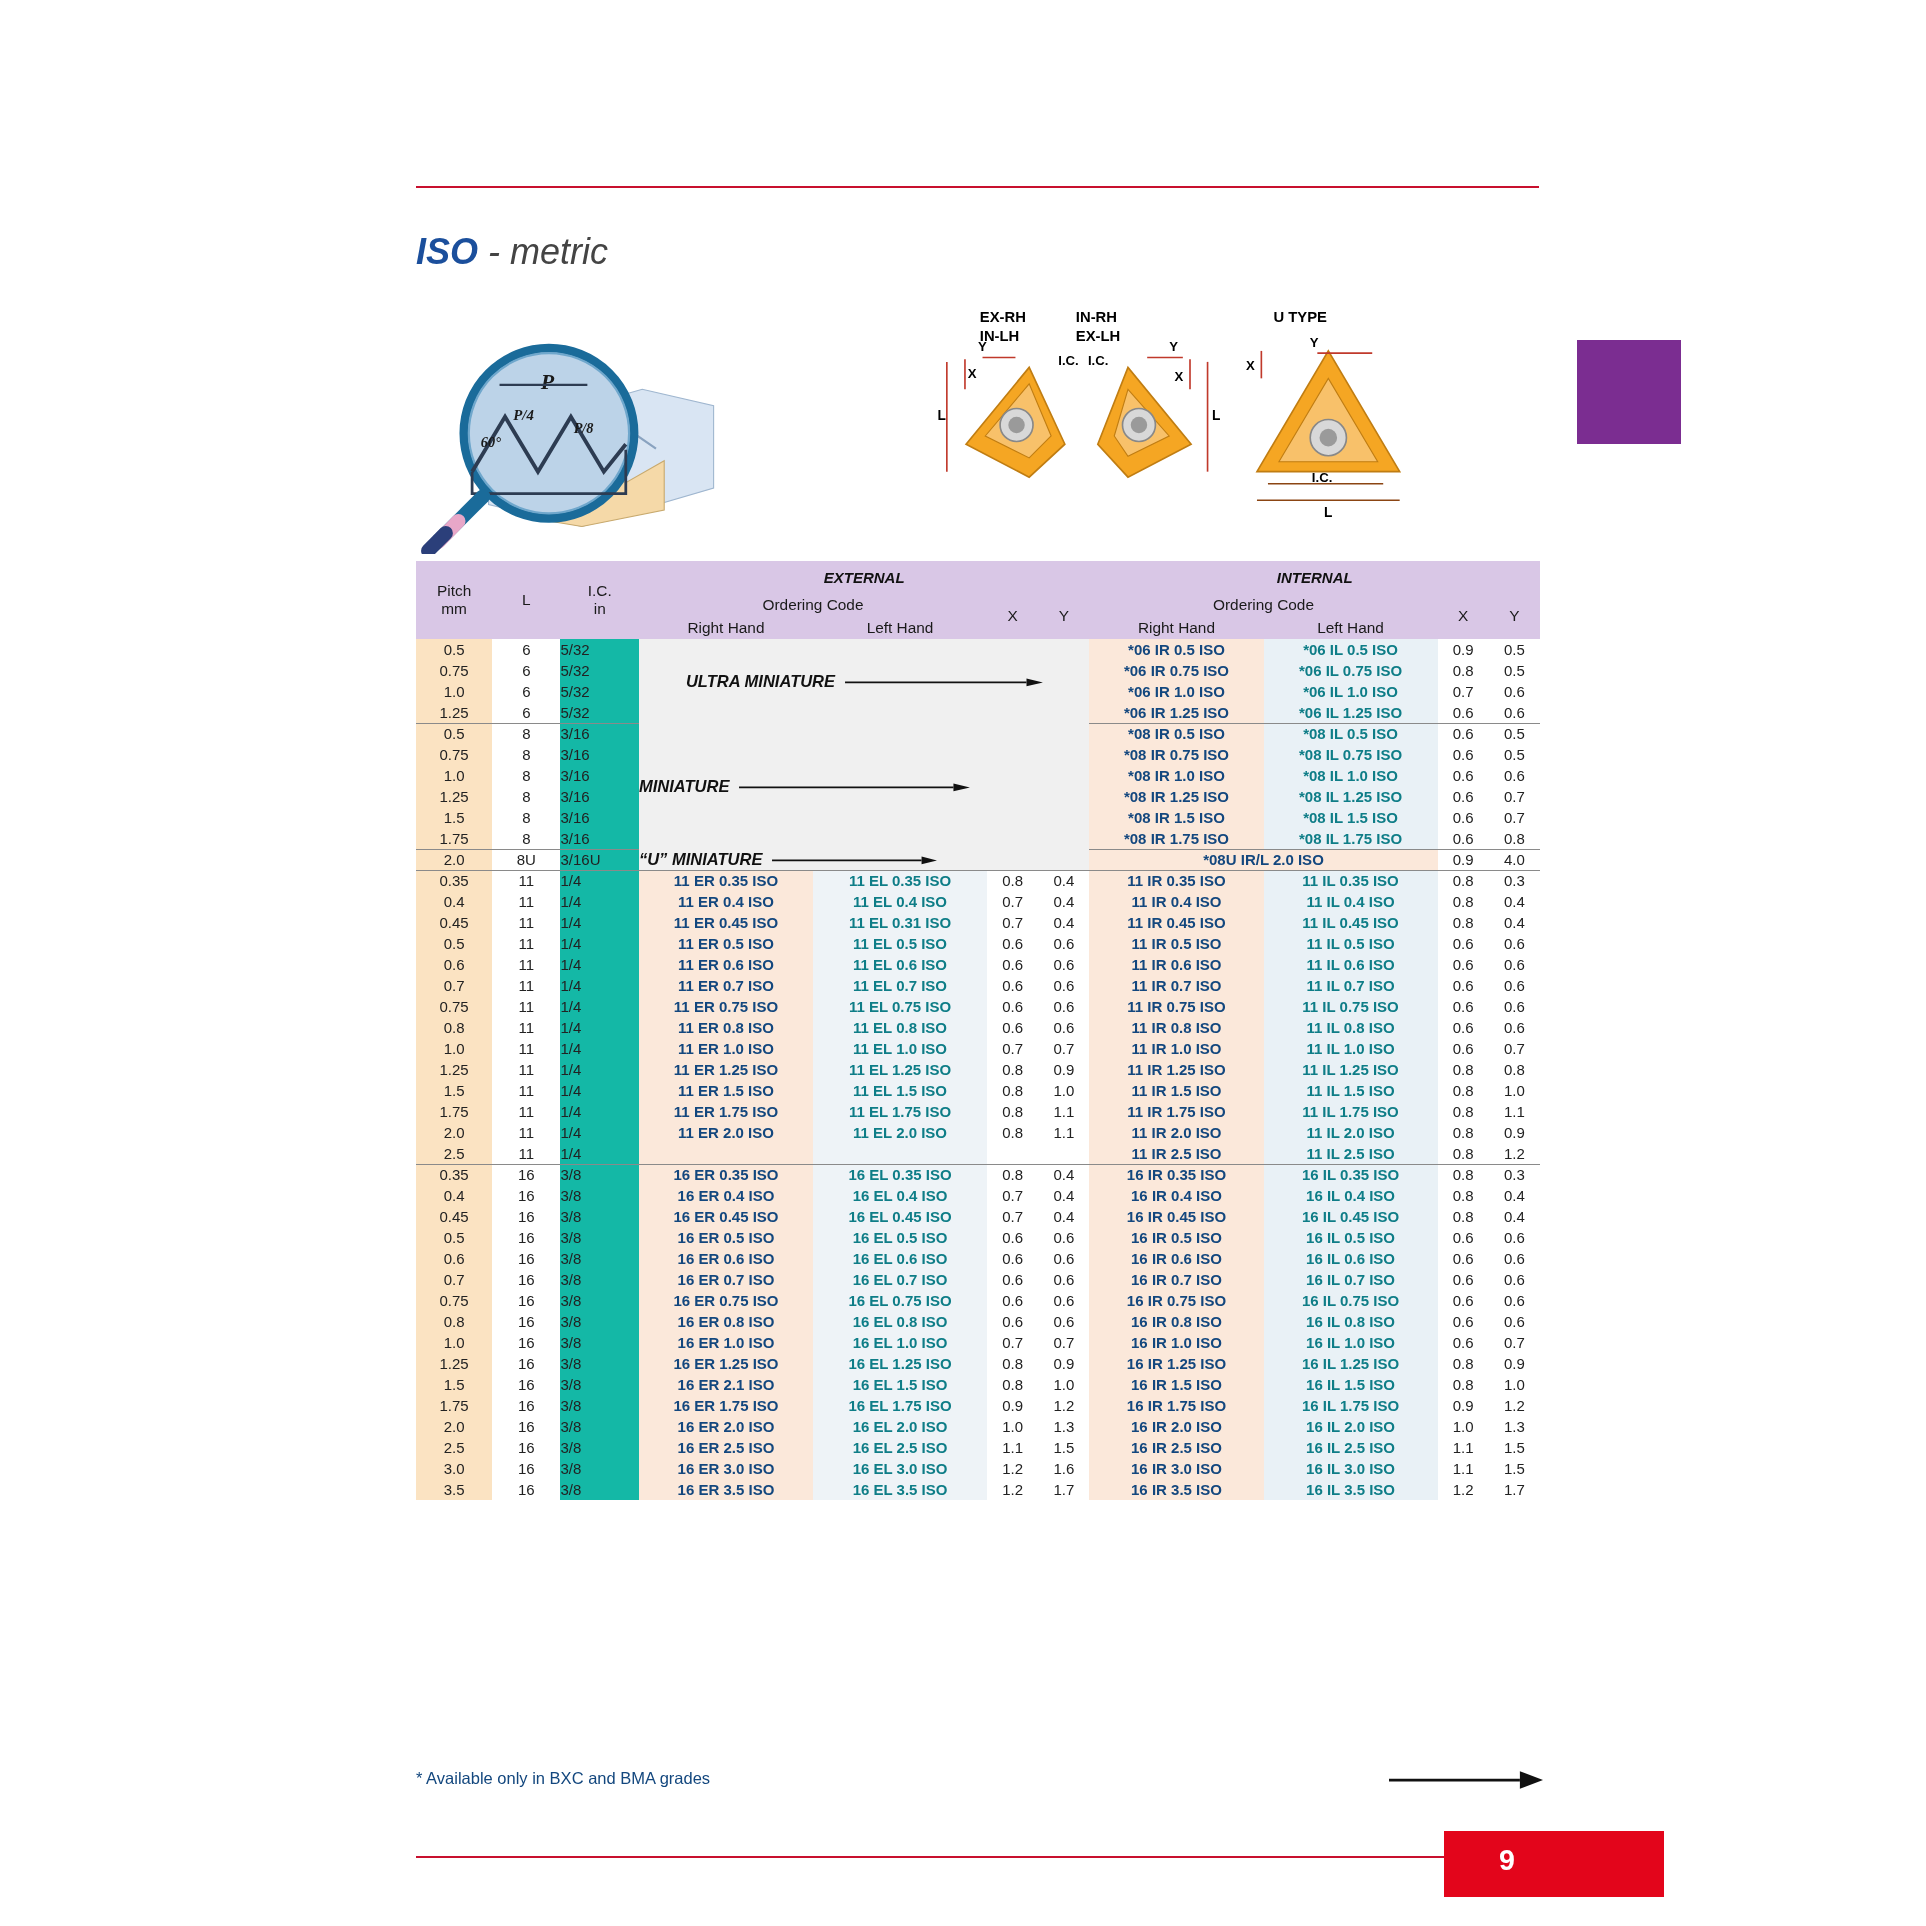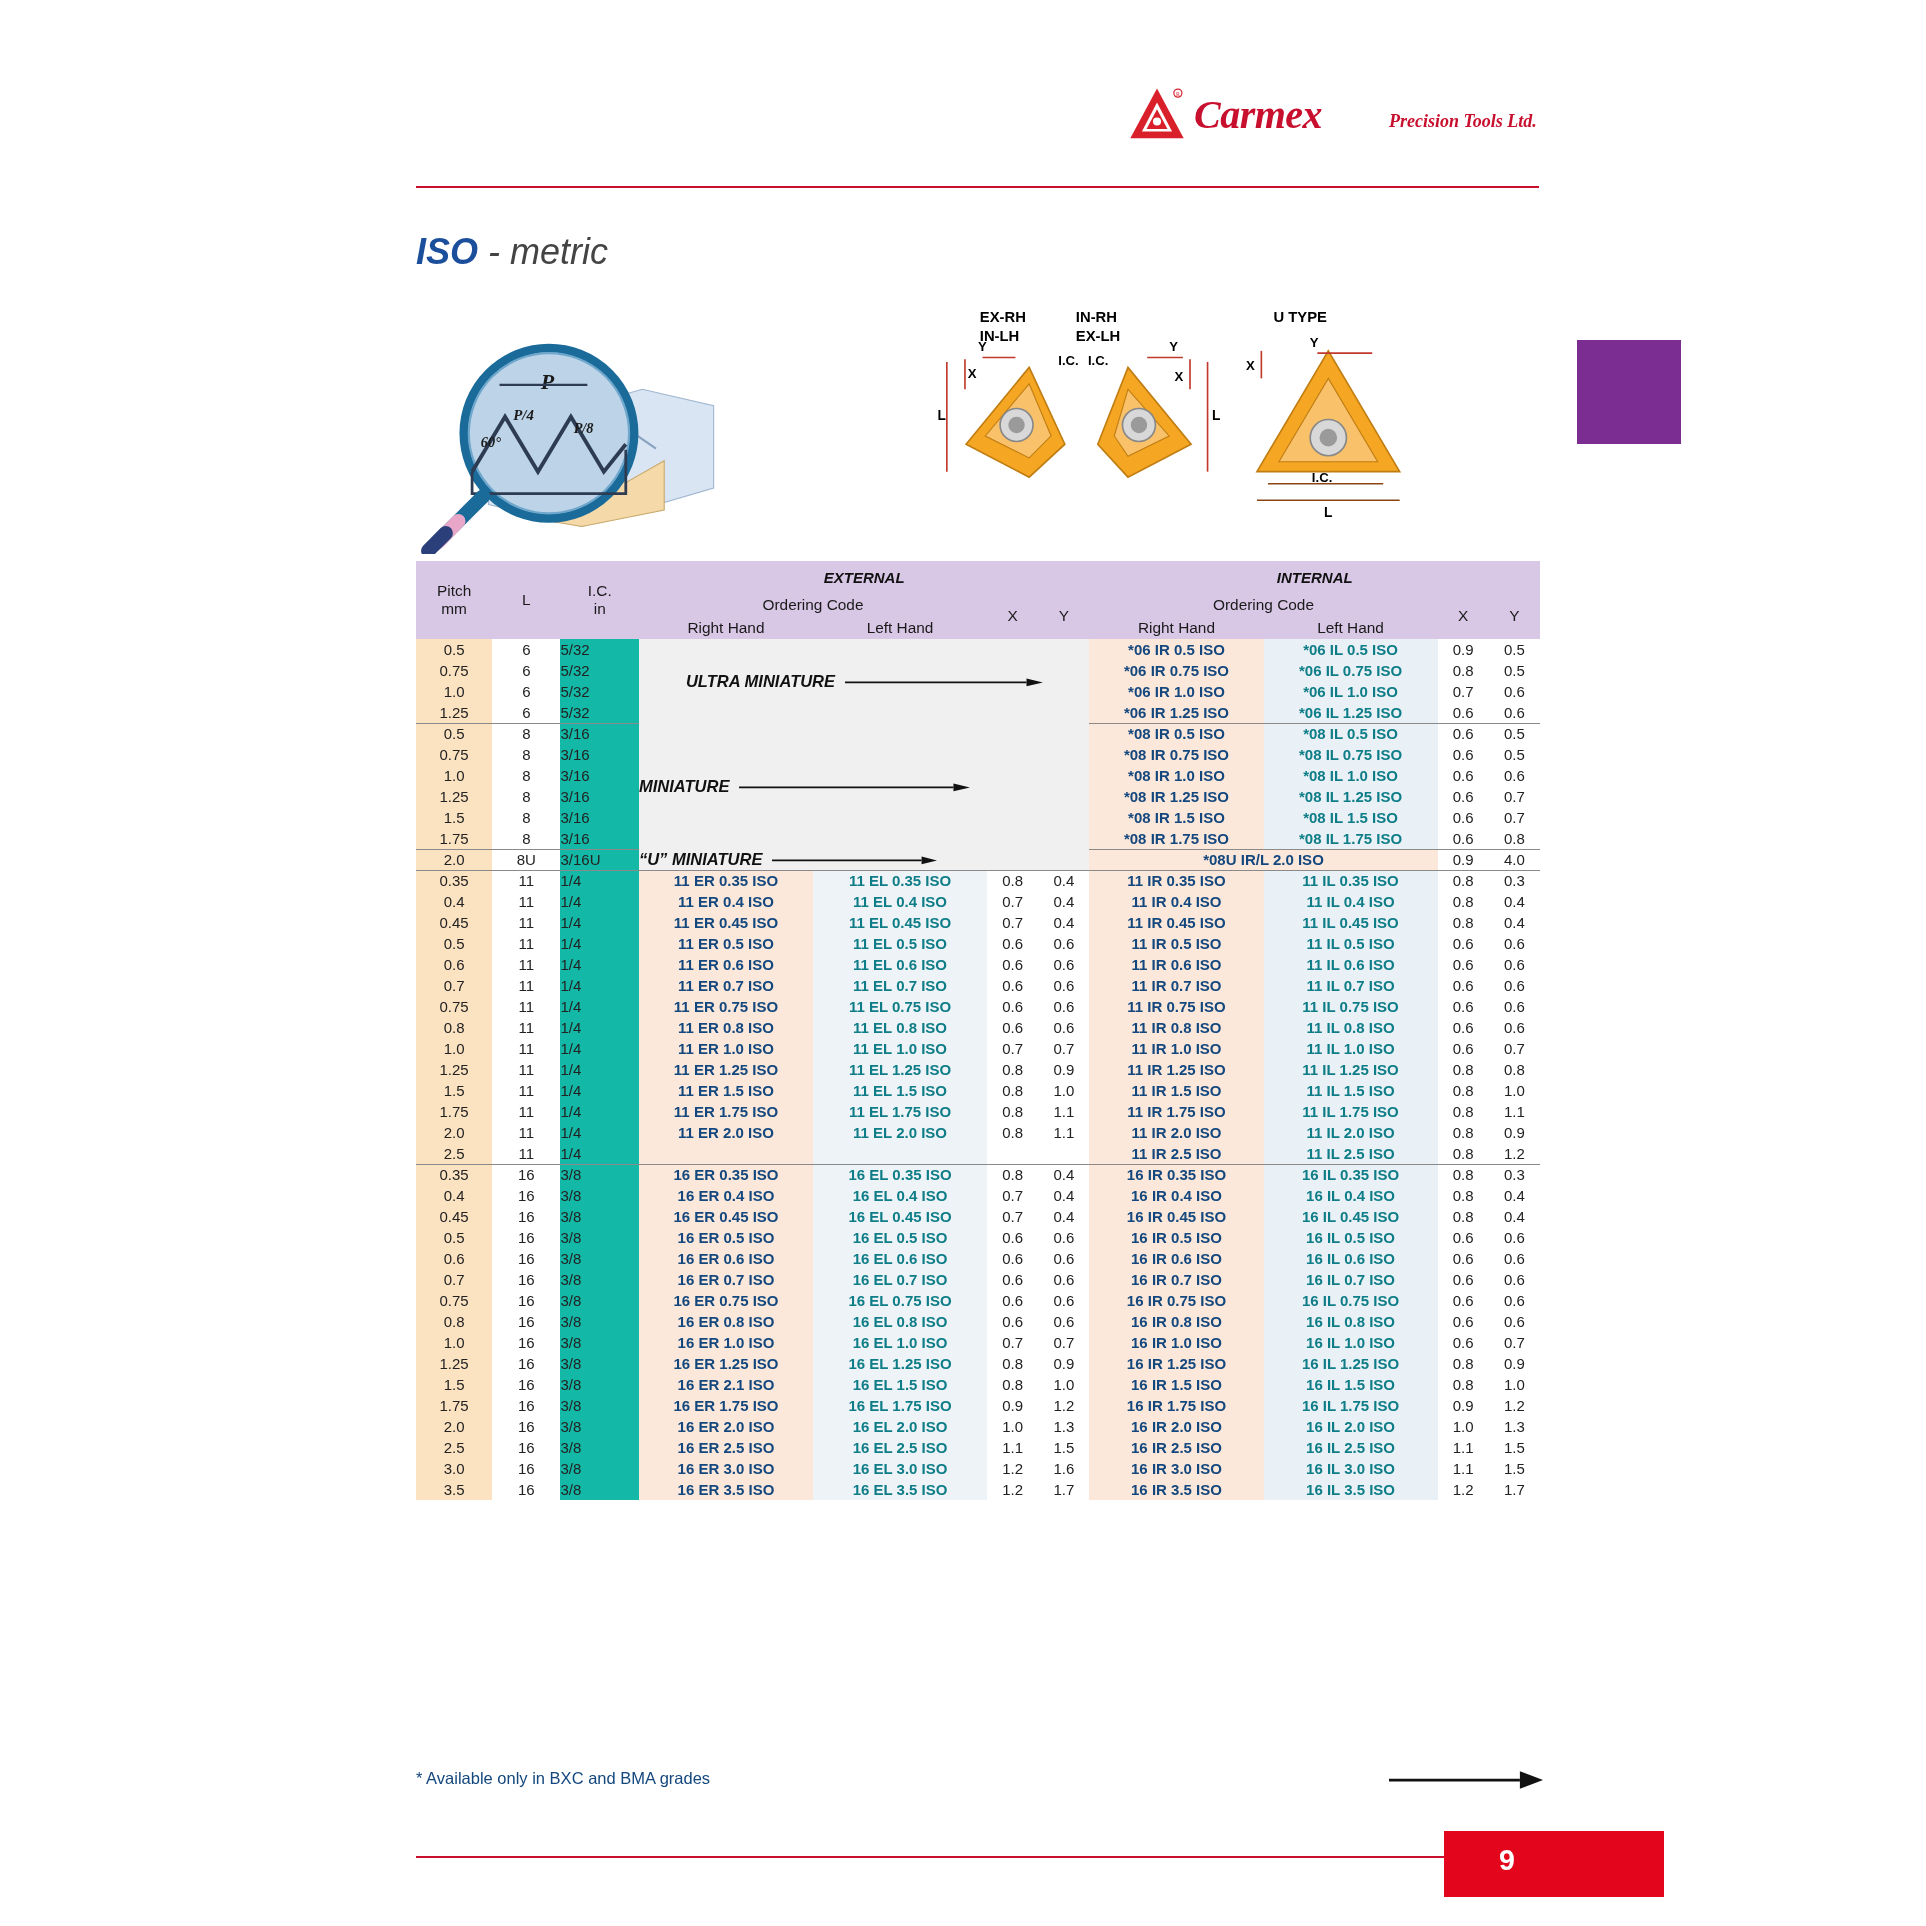--- a/index.html
+++ b/index.html
@@ -107,32 +107,20 @@
     position:absolute;left:1499px;top:1844px;font-size:28.6px;color:#fff;font-weight:bold;
   }
 </style>
 </head>
 <body>
 
 <div class="page">
 
   <div class="hdr-rule"></div>
 
-  <div class="logo">
-    <svg class="logo-mark" viewBox="0 0 100 100">
-      <polygon points="50,6 96,92 4,92" fill="#d81f2a"></polygon>
-      <polygon points="50,30 76,80 24,80" fill="#ffffff"></polygon>
-      <polygon points="50,42 68,76 32,76" fill="#d81f2a"></polygon>
-      <circle cx="50" cy="63" r="7" fill="#ffffff"></circle>
-      <circle cx="86" cy="14" r="7" fill="none" stroke="#d81f2a" stroke-width="2"></circle>
-      <text x="86" y="19" font-size="10" fill="#d81f2a" text-anchor="middle" font-family="Liberation Serif, serif">R</text>
-    </svg>
-    <div class="logo-name">Carmex</div>
-    <div class="logo-sub">Precision Tools Ltd.</div>
-  </div>
 
   <div class="sec-title">
     <span>ISO</span><span class="thin"> - metric</span>
   </div>
 
   <div class="swatch"></div>
 
   <div class="illus">
     <svg width="725" height="247" viewBox="0 0 1320 450">
 
@@ -383,21 +371,21 @@
           <td class="c-rh-int">11 IR 0.4   ISO</td>
           <td class="c-lh-int">11 IL 0.4    ISO</td>
           <td class="c-x">0.8</td>
           <td class="c-x">0.4</td>
         </tr>
         <tr class="r">
           <td class="c-pitch">0.45</td>
           <td class="c-l">11</td>
           <td class="c-ic">1/4</td>
           <td class="c-rh">11 ER 0.45 ISO</td>
-          <td class="c-lh">11 EL 0.45 ISO</td>
+          <td class="c-lh">11 EL 0.31 ISO</td>
           <td class="c-x">0.7</td>
           <td class="c-x">0.4</td>
           <td class="c-rh-int">11 IR 0.45 ISO</td>
           <td class="c-lh-int">11 IL 0.45 ISO</td>
           <td class="c-x">0.8</td>
           <td class="c-x">0.4</td>
         </tr>
         <tr class="r">
           <td class="c-pitch">0.5</td>
           <td class="c-l">11</td>

